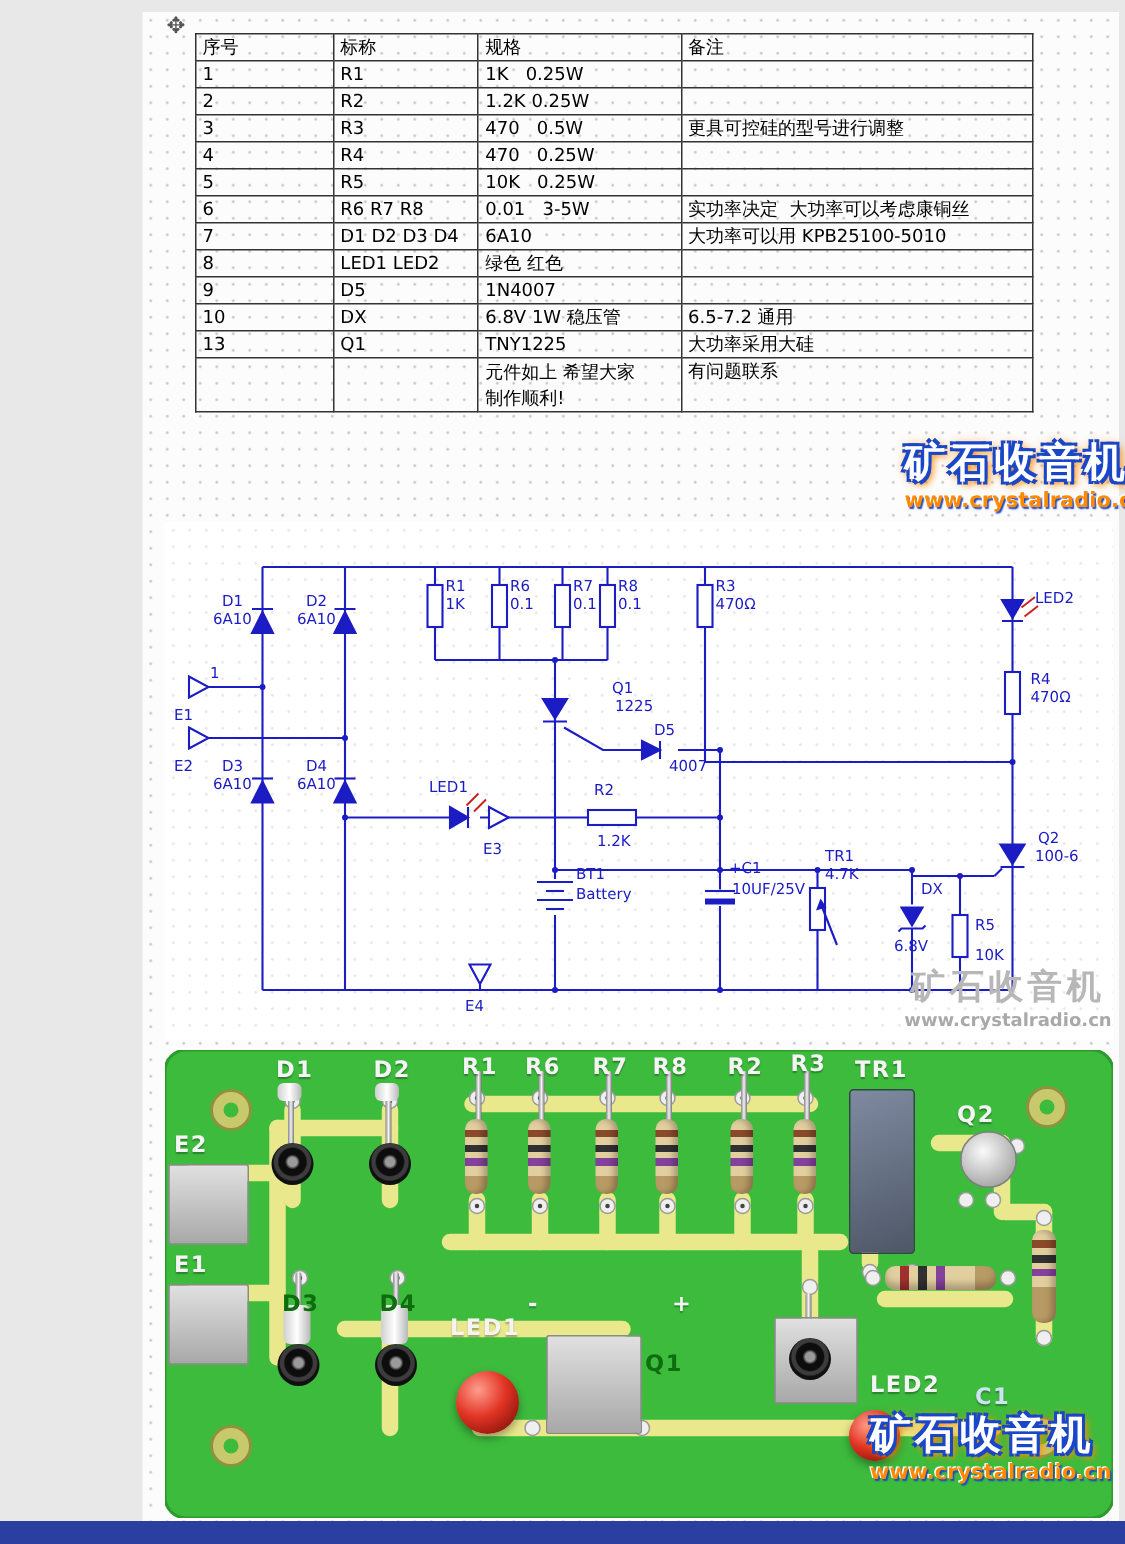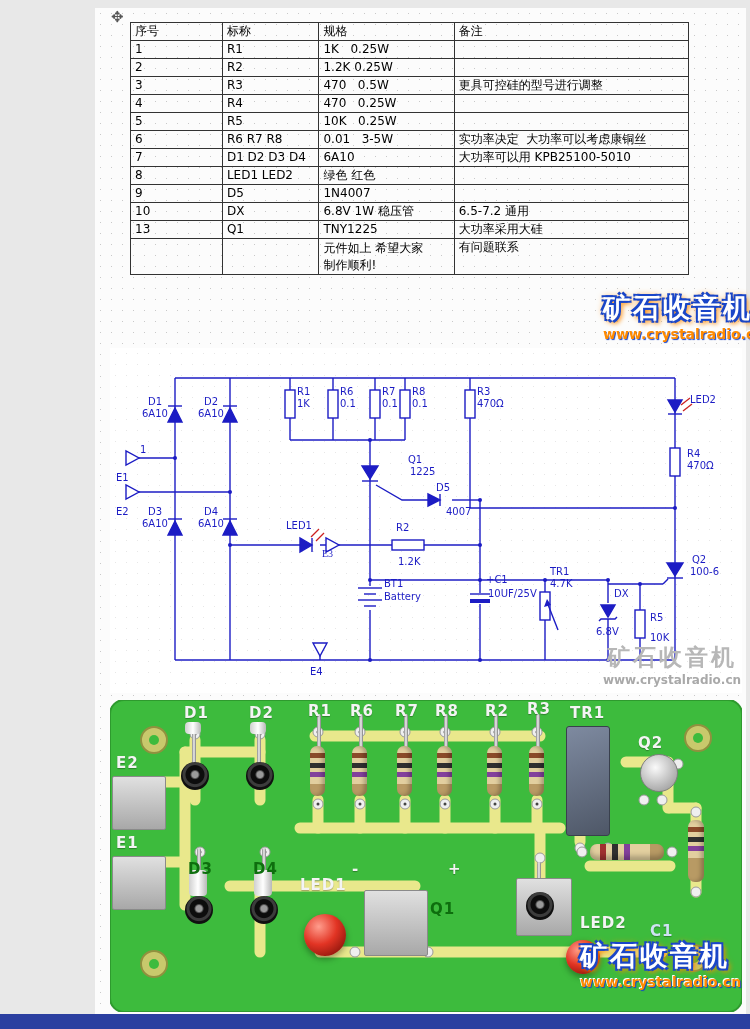--- a/index.html
+++ b/index.html
@@ -317,21 +317,21 @@
           <span class="sch-label" style="left: 367px; top: 38px;">R3</span>
           <span class="sch-label" style="left: 367px; top: 50px;">470Ω</span>
           <span class="sch-label" style="left: 580px; top: 46px;">LED2</span>
           <span class="sch-label" style="left: 577px; top: 100px;">R4</span>
           <span class="sch-label" style="left: 577px; top: 112px;">470Ω</span>
           <span class="sch-label" style="left: 298px; top: 106px;">Q1</span>
           <span class="sch-label" style="left: 300px; top: 118px;">1225</span>
           <span class="sch-label" style="left: 326px; top: 134px;">D5</span>
           <span class="sch-label" style="left: 336px; top: 158px;">4007</span>
           <span class="sch-label" style="left: 176px; top: 172px;">LED1</span>
-          <span class="sch-label" style="left: 212px; top: 200px; font-family: Liberation Serif, serif;">E3</span>
+          <span class="sch-label" style="left: 212px; top: 213px;">E3</span>
           <span class="sch-label" style="left: 286px; top: 174px;">R2</span>
           <span class="sch-label" style="left: 288px; top: 208px;">1.2K</span>
           <span class="sch-label" style="left: 274px; top: 230px;">BT1</span>
           <span class="sch-label" style="left: 274px; top: 243px; text-align: center;">Battery</span>
           <span class="sch-label" style="left: 376px; top: 226px;">+C1</span>
           <span class="sch-label" style="left: 378px; top: 240px;">10UF/25V</span>
           <span class="sch-label" style="left: 440px; top: 218px;">TR1</span>
           <span class="sch-label" style="left: 440px; top: 230px;">4.7K</span>
           <span class="sch-label" style="left: 504px; top: 240px;">DX</span>
           <span class="sch-label" style="left: 486px; top: 278px;">6.8V</span>

